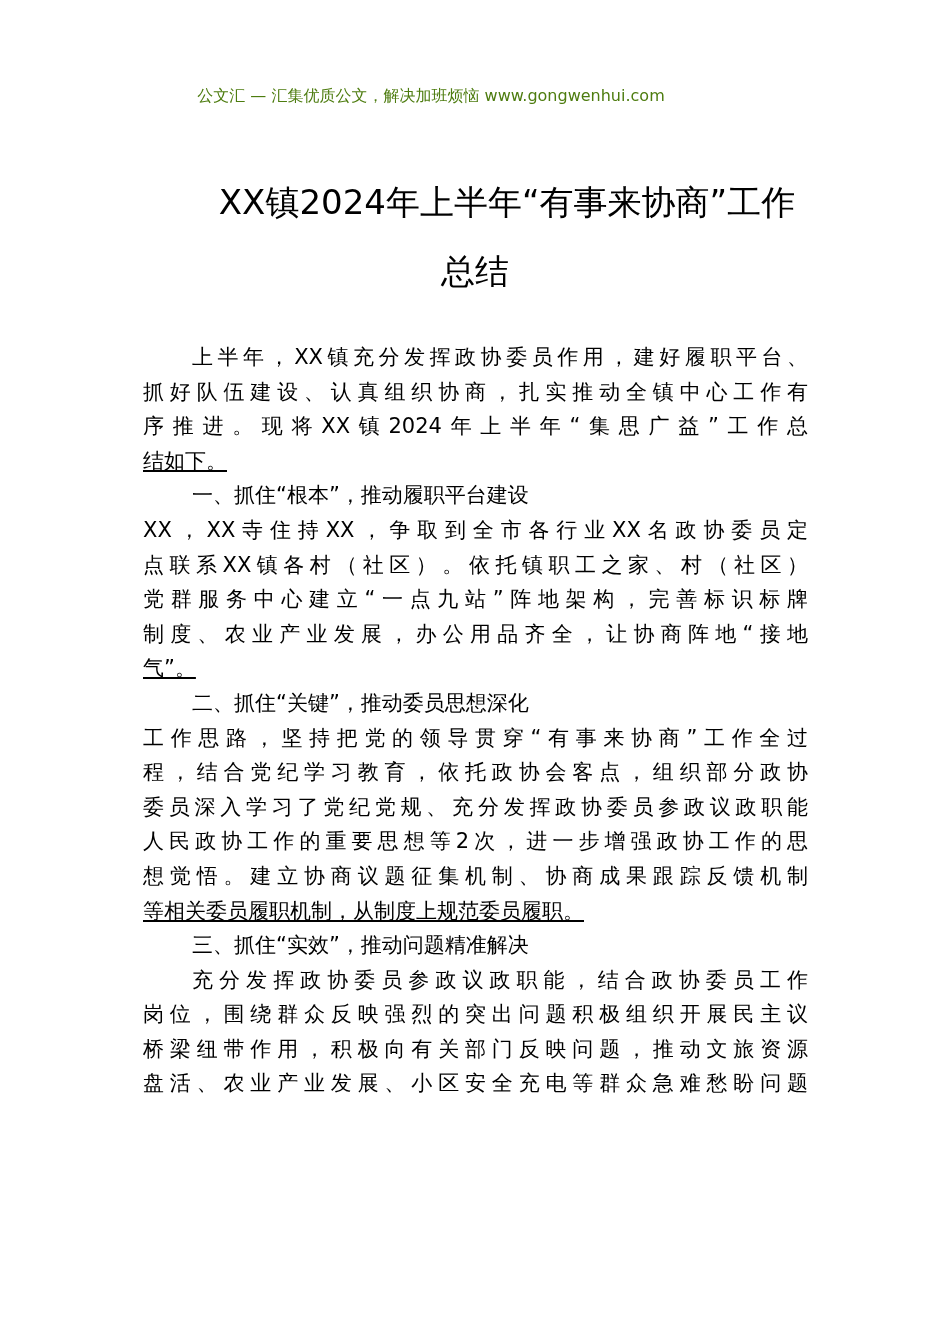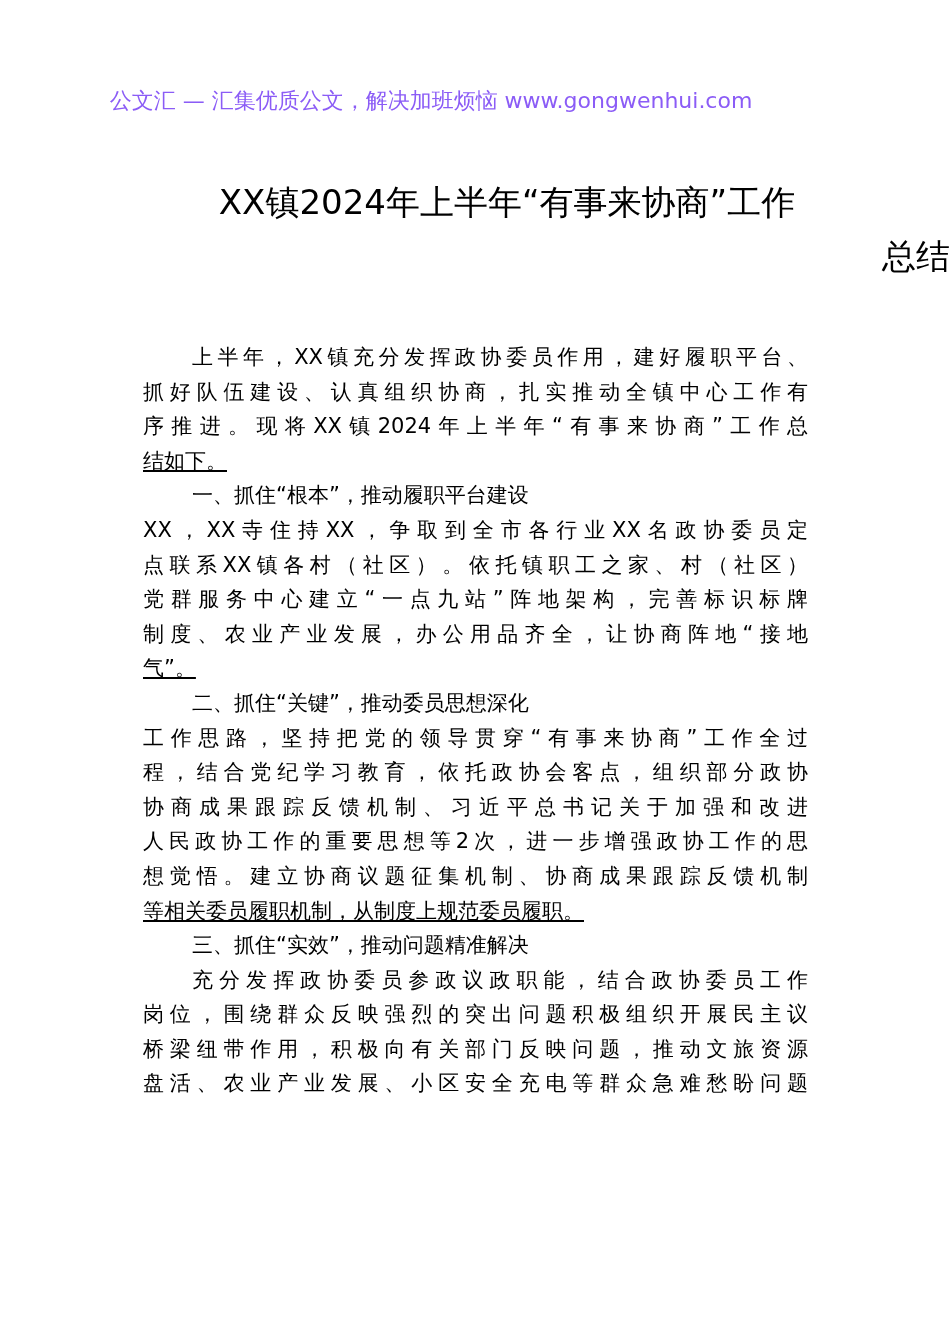--- a/index.html
+++ b/index.html
@@ -1,53 +1,53 @@
 <!DOCTYPE html>
 <html><head>
 <meta charset="utf-8">
 <style>
   html, body { margin: 0; padding: 0; background: #ffffff; }
   body { width: 950px; height: 1344px; position: relative; overflow: hidden;
          font-family: "DejaVu Sans", "Liberation Sans", sans-serif; color: #000; }
   .header { position: absolute; top: 86px; left: 0; width: 862px; text-align: center;
-            color: #8b5cf6; font-size: 22px; letter-spacing: 0px; }
+            color: #4d7c0f; font-size: 16px; letter-spacing: 0px; }
   .title { position: absolute; left: 0; width: 950px; text-align: center;
            font-size: 34px; font-weight: normal; }
   .title.l1 { top: 180px; padding-left: 32px; }
-  .title.l2 { top: 234px; text-align: right; }
+  .title.l2 { top: 249px; }
   .body { position: absolute; top: 340px; left: 143px; width: 665px; }
   .line { height: 34.6px; line-height: 34.6px; font-size: 21px; white-space: nowrap;
           text-align: justify; text-align-last: justify; letter-spacing: 0px; }
   .line.indent { padding-left: 49px; }
   .line.last { text-align-last: left; text-decoration: underline; }
   .line.heading { text-align-last: left; padding-left: 49px; }
 </style>
 </head>
 <body>
 
 <div class="header">公文汇 — 汇集优质公文，解决加班烦恼 www.gongwenhui.com</div>
 
 <div class="title l1">XX镇2024年上半年“有事来协商”工作</div>
 <div class="title l2">总结</div>
 
 <div class="body">
   <div class="line indent">上半年，XX镇充分发挥政协委员作用，建好履职平台、</div>
   <div class="line">抓好队伍建设、认真组织协商，扎实推动全镇中心工作有</div>
-  <div class="line">序推进。现将XX镇2024年上半年“有事来协商”工作总</div>
+  <div class="line">序推进。现将XX镇2024年上半年“集思广益”工作总</div>
   <div class="line last">结如下。</div>
   <div class="line heading">一、抓住“根本”，推动履职平台建设</div>
   <div class="line">XX，XX寺住持XX，争取到全市各行业XX名政协委员定</div>
   <div class="line">点联系XX镇各村（社区）。依托镇职工之家、村（社区）</div>
   <div class="line">党群服务中心建立“一点九站”阵地架构，完善标识标牌</div>
   <div class="line">制度、农业产业发展，办公用品齐全，让协商阵地“接地</div>
   <div class="line last">气”。</div>
   <div class="line heading">二、抓住“关键”，推动委员思想深化</div>
   <div class="line">工作思路，坚持把党的领导贯穿“有事来协商”工作全过</div>
   <div class="line">程，结合党纪学习教育，依托政协会客点，组织部分政协</div>
-  <div class="line">协商成果跟踪反馈机制、习近平总书记关于加强和改进</div>
+  <div class="line">委员深入学习了党纪党规、充分发挥政协委员参政议政职能</div>
   <div class="line">人民政协工作的重要思想等2次，进一步增强政协工作的思</div>
   <div class="line">想觉悟。建立协商议题征集机制、协商成果跟踪反馈机制</div>
   <div class="line last">等相关委员履职机制，从制度上规范委员履职。</div>
   <div class="line heading">三、抓住“实效”，推动问题精准解决</div>
   <div class="line indent">充分发挥政协委员参政议政职能，结合政协委员工作</div>
   <div class="line">岗位，围绕群众反映强烈的突出问题积极组织开展民主议</div>
   <div class="line">桥梁纽带作用，积极向有关部门反映问题，推动文旅资源</div>
   <div class="line">盘活、农业产业发展、小区安全充电等群众急难愁盼问题</div>
 </div>
 

